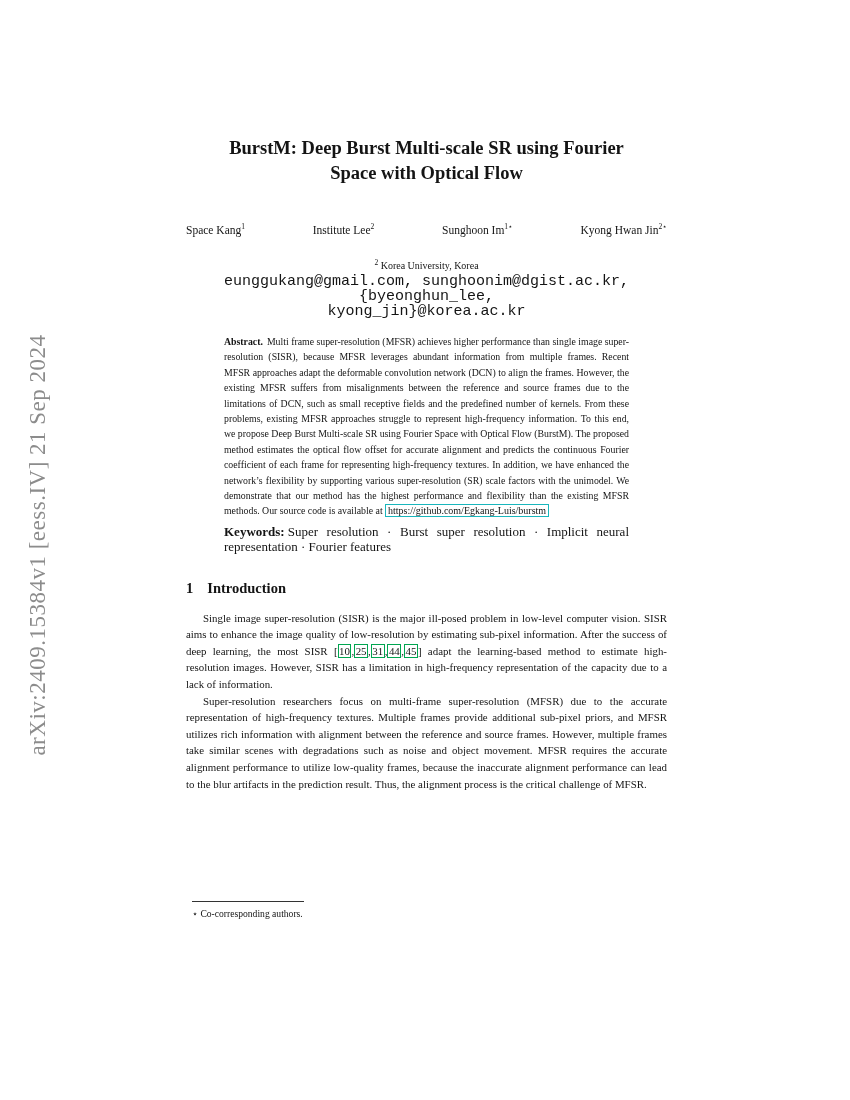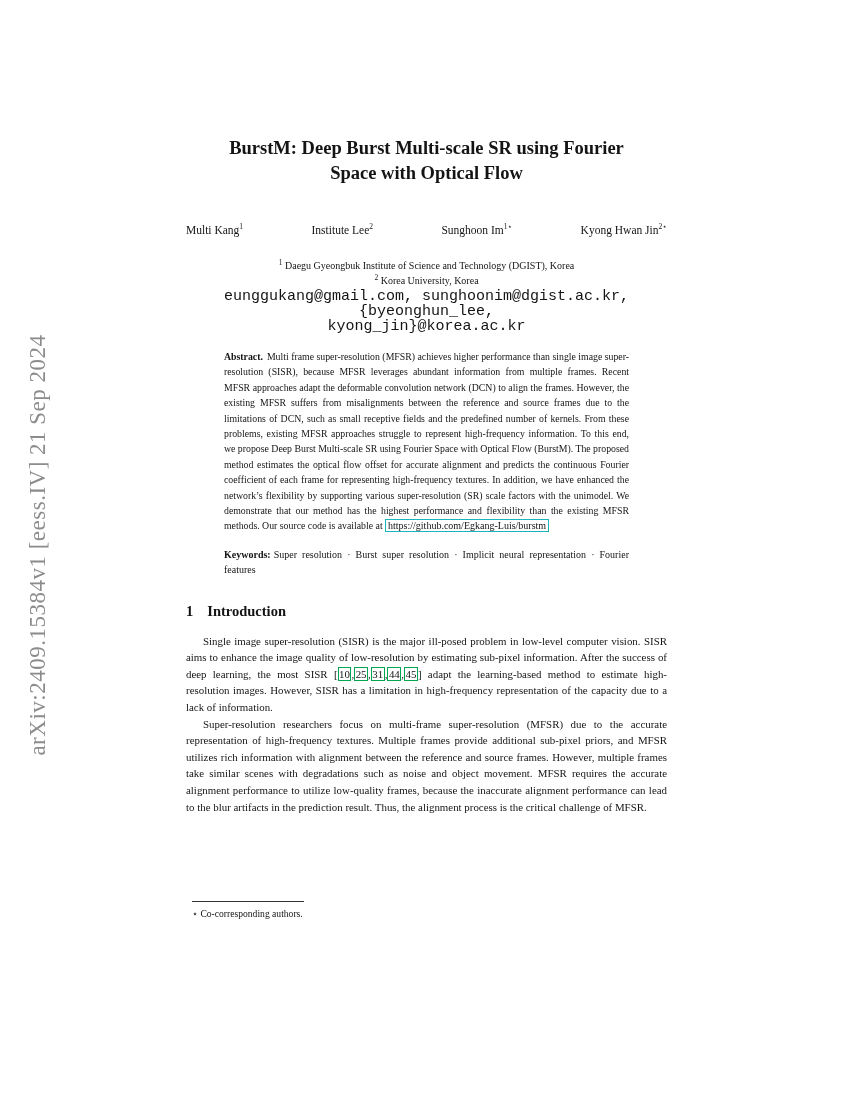--- a/index.html
+++ b/index.html
@@ -65,22 +65,22 @@
   .urlbox {
     font-family:Liberation Serif, serif;
     font-size:10px;
     color:#141414;
     text-decoration:none;
     border:1.2px solid var(--link-cyan,#19b6bc);
     padding:0 2px;
     cursor:pointer;
   }
   .keywords {
-    margin:13px 38px 0 38px;
-    font-size:10px;
+    margin:5px 38px 0 38px;
+    font-size:13px;
     line-height:15.4px;
     text-align:justify;
   }
   .keywords b { margin-right:3px; }
   .section {
     margin:25px 0 13px 0;
     font-size:14.5px;
     font-weight:bold;
   }
   .section .secnum { margin-right:14px; }
@@ -119,28 +119,27 @@
   <div class="watermark">arXiv:2409.15384v1  [eess.IV]  21 Sep 2024</div>
 
   <div class="content">
 
     <h1 class="title">
         <span class="tline">BurstM: Deep Burst Multi-scale SR using Fourier</span>
         <span class="tline">Space with Optical Flow</span>
       </h1>
 
     <div class="authors">
-      <span class="author"><span>Multi Kang</span><sup>1</sup></span>
+      <span class="author"><span>Space Kang</span><sup>1</sup></span>
       <span class="author"><span>Institute Lee</span><sup>2</sup></span>
       <span class="author"><span>Sunghoon Im</span><sup>1⋆</sup></span>
       <span class="author"><span>Kyong Hwan Jin</span><sup>2⋆</sup></span>
     </div>
 
     <div class="affils">
-      <div class="affil"><sup>1</sup> <span>Daegu Gyeongbuk Institute of Science and Technology (DGIST), Korea</span></div>
       <div class="affil"><sup>2</sup> <span>Korea University, Korea</span></div>
     </div>
 
     <div class="emails">
       <div>eunggukang@gmail.com, sunghoonim@dgist.ac.kr, {byeonghun_lee,</div>
       <div>kyong_jin}@korea.ac.kr</div>
     </div>
 
     <p class="abstract"><b class="abslabel">Abstract.</b><span>Multi frame super-resolution (MFSR) achieves higher performance than single image super-resolution (SISR), because MFSR leverages abundant information from multiple frames. Recent MFSR approaches adapt the deformable convolution network (DCN) to align the frames. However, the existing MFSR suffers from misalignments between the reference and source frames due to the limitations of DCN, such as small receptive fields and the predefined number of kernels. From these problems, existing MFSR approaches struggle to represent high-frequency information. To this end, we propose Deep Burst Multi-scale SR using Fourier Space with Optical Flow (BurstM). The proposed method estimates the optical flow offset for accurate alignment and predicts the continuous Fourier coefficient of each frame for representing high-frequency textures. In addition, we have enhanced the network’s flexibility by supporting various super-resolution (SR) scale factors with the unimodel. We demonstrate that our method has the highest performance and flexibility than the existing MFSR methods. Our source code is available at </span><a class="urlbox">https://github.com/Egkang-Luis/burstm</a></p>
 

